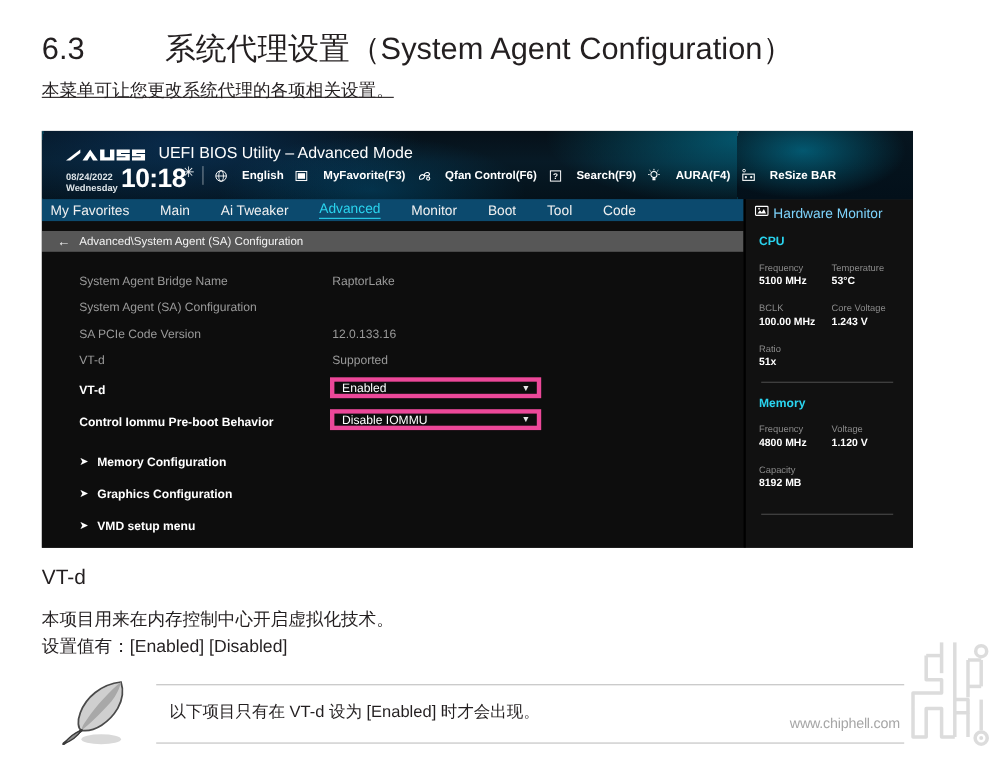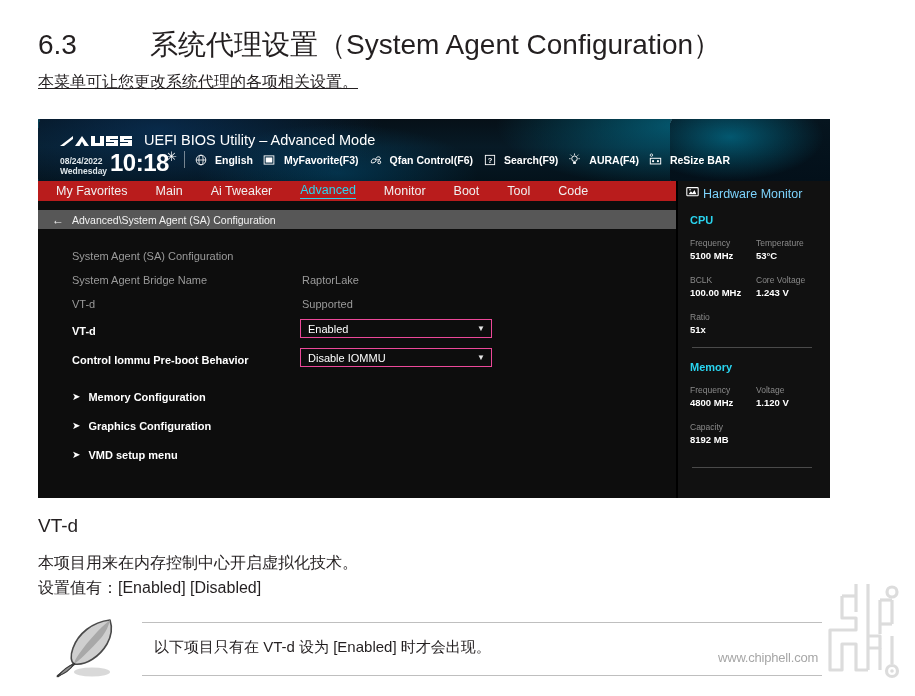--- a/index.html
+++ b/index.html
@@ -70,29 +70,29 @@
   }
   .sep-bar {
     position:absolute; left:146px; top:32px; width:1px; height:17px;
     background:rgba(255,255,255,.45);
   }
   .hotkeys {
     position:absolute; left:156px; top:34px;
     display:flex; align-items:center; gap:10px;
     font-size:10.5px; font-weight:bold; color:#ffffff; white-space:nowrap;
   }
-  .hotkey { display:flex; align-items:center; gap:8px;text-align:center; }
+  .hotkey { display:flex; align-items:center; gap:13px;text-align:center; }
   .hk-ico { display:inline-flex; align-items:center; justify-content:center; width:13px; height:13px; }
   .hk-ico svg { display:block; }
 
   
   .menubar {
     position:absolute; left:0; top:62px; width:792px; height:20px;
-    background:#b91c1c;
-    display:flex; align-items:center; padding-left:18px; box-sizing:border-box;
+    background:#0c4a6e;
+    display:flex; align-items:center; padding-left:8px; box-sizing:border-box;
   }
   .menubar .tab {
     font-size:12.5px; color:#f0f0f0; margin-right:28px; white-space:nowrap;
     padding-bottom:1px;
   }
   .menubar .tab.active {
     color:#2ad4ef; border-bottom:1.5px solid #2ad4ef;
   }
 
   
@@ -113,21 +113,21 @@
   .row { position:relative; height:24px; display:flex; align-items:center; }
   .row .lbl { font-size:11px; color:#9a9a9a; white-space:nowrap; }
   .row .lbl.bright { color:#ffffff; font-weight:bold; }
   .row .val {
     position:absolute; left:230px; font-size:11px; color:#9a9a9a; white-space:nowrap;
   }
   .row.sub { height:29px; }
   .dd {
     position:absolute; left:228px; top:3px;
     width:192px; height:19px; box-sizing:border-box;
-    border:1px solid #ec4899; background:#0d0d0d;
+    border:4px solid #ec4899; background:#0d0d0d;
     display:flex; align-items:center; justify-content:space-between;
     padding:0 6px 0 7px;
     font-size:11px; color:#ffffff;
   }
   .dd .caret { font-size:8px; color:#e6e6e6; }
   .submenu { height:29px; display:flex; align-items:center; gap:8px; }
   .submenu .arrow { color:#ffffff; font-size:10px; line-height:1; }
   .submenu .lbl2 { font-size:11px; color:#ffffff; font-weight:bold; white-space:nowrap; }
 
   
@@ -302,26 +302,30 @@
 
     <div class="breadcrumb">
       <span class="back-arrow">←</span>
       <span>Advanced\System Agent (SA) Configuration</span>
     </div>
 
     <div class="content">
       <div class="rowlist">
 
         <div class="row">
-          <span class="lbl">System Agent (SA) Configuration</span>
-        </div>
-
-        <div class="row">
           <span class="lbl">System Agent Bridge Name</span>
           <span class="val">RaptorLake</span>
+        </div>
+
+        <div class="row">
+          <span class="lbl">System Agent (SA) Configuration</span>
+        </div>
+        <div class="row">
+          <span class="lbl">SA PCIe Code Version</span>
+          <span class="val">12.0.133.16</span>
         </div>
         <div class="row">
           <span class="lbl">VT-d</span>
           <span class="val">Supported</span>
         </div>
 
         <div class="row sub">
           <span class="lbl bright">VT-d</span>
           <span class="dd">
             <span>Enabled</span>

